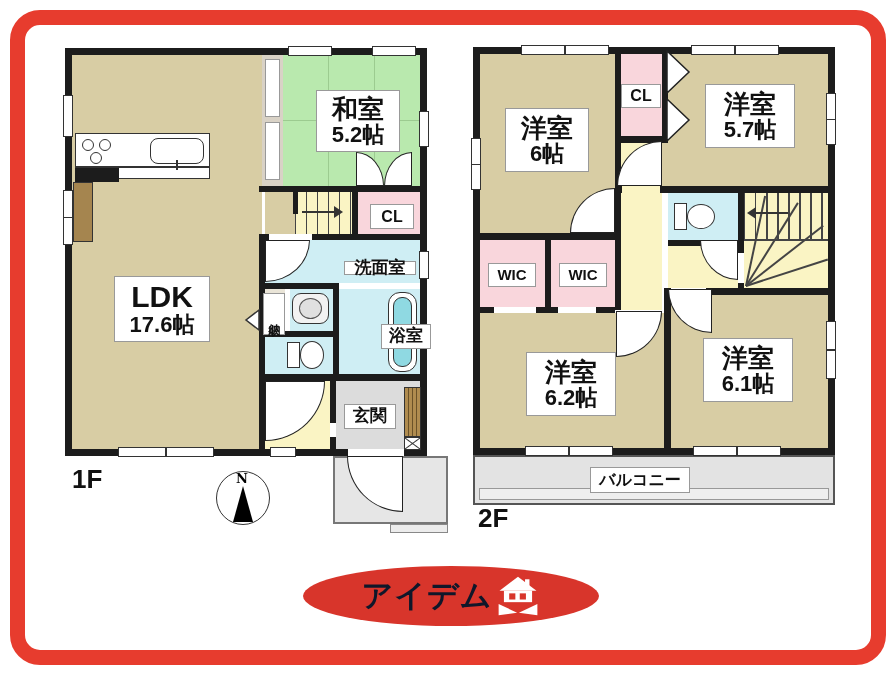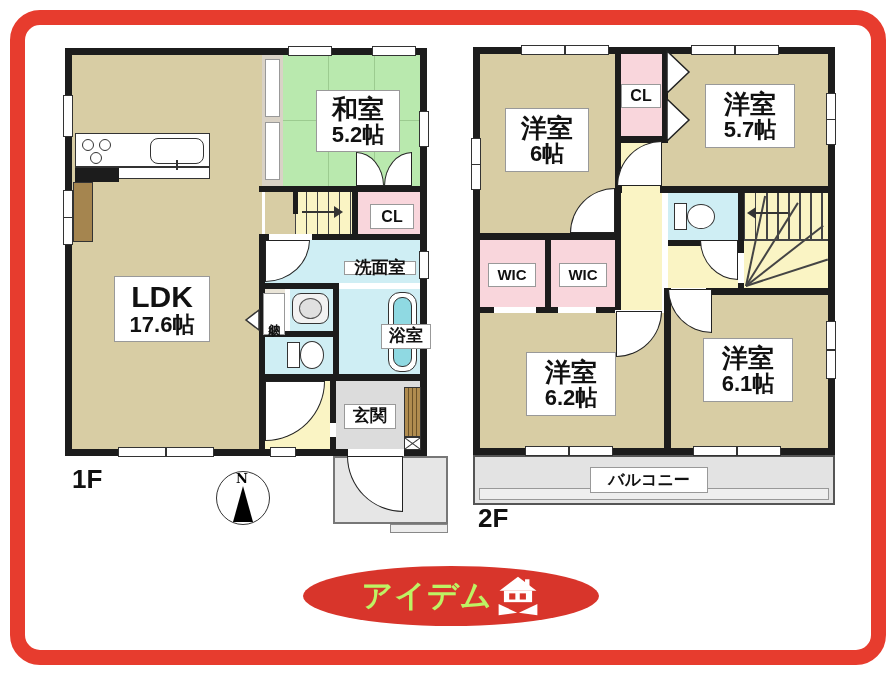--- a/index.html
+++ b/index.html
@@ -24,21 +24,21 @@
   .circ{border-radius:50%;}
   .fan{position:absolute;height:2px;background:#444;transform-origin:0 50%;}
   .floorlabel{position:absolute;font-size:26px;font-weight:600;color:#111;}
   .treads-v{background-image:repeating-linear-gradient(90deg,#444 0 1.5px,transparent 1.5px 11px);}
   .arrowline{position:absolute;height:2px;background:#333;}
   .tatami{background-image:
       linear-gradient(90deg,transparent 0 45px,#9ccb90 45px 46px,transparent 46px 91px,#9ccb90 91px 92px,transparent 92px),
       linear-gradient(0deg,transparent 0 65px,#9ccb90 65px 66px,transparent 66px);}
   .logo{position:absolute;background:var(--logo-red,#d8352b);border-radius:50%;
         display:flex;align-items:center;justify-content:center;gap:4px;}
-  .logo span{color:#bef264;font-weight:bold;font-size:31px;letter-spacing:1px;}
+  .logo span{color:#0f172a;font-weight:bold;font-size:31px;letter-spacing:1px;}
 </style>
 </head>
 <body>
 
 <div class="canvas">
   <div class="frame"></div>
 
   <div>
 
     <div class="room" style="left:72px;top:55px;width:190px;height:394px;background:var(--floor-tan,#d8cda4);"></div>
@@ -237,21 +237,21 @@
       <span>WIC</span>
     </div>
     <div class="lab" style="left:526px;top:352px;width:90px;height:64px;">
       <span class="nm">洋室</span>
       <span class="sz">6.2帖</span>
     </div>
     <div class="lab" style="left:703px;top:338px;width:90px;height:64px;">
       <span class="nm">洋室</span>
       <span class="sz">6.1帖</span>
     </div>
-    <div class="lab" style="left:590px;top:467px;width:118px;height:26px;font-size:16px;">
+    <div class="lab" style="left:590px;top:467px;width:100px;height:26px;font-size:16px;">
       <span>バルコニー</span>
     </div>
 
     <div class="floorlabel" style="left:478px;top:503px;">2F</div>
   </div>
 
   <div>
     <div class="abs" style="left:216px;top:471px;width:54px;height:54px;border:1.5px solid #333;border-radius:50%;background:#fff;box-sizing:border-box;"></div>
     <div class="abs" style="left:233px;top:486px;width:0;height:0;border-left:10px solid transparent;border-right:10px solid transparent;border-bottom:36px solid #000;"></div>
     <div class="abs" style="left:236px;top:471px;font-family:'DejaVu Serif',serif;font-weight:bold;font-size:13px;color:#000;">N</div>

